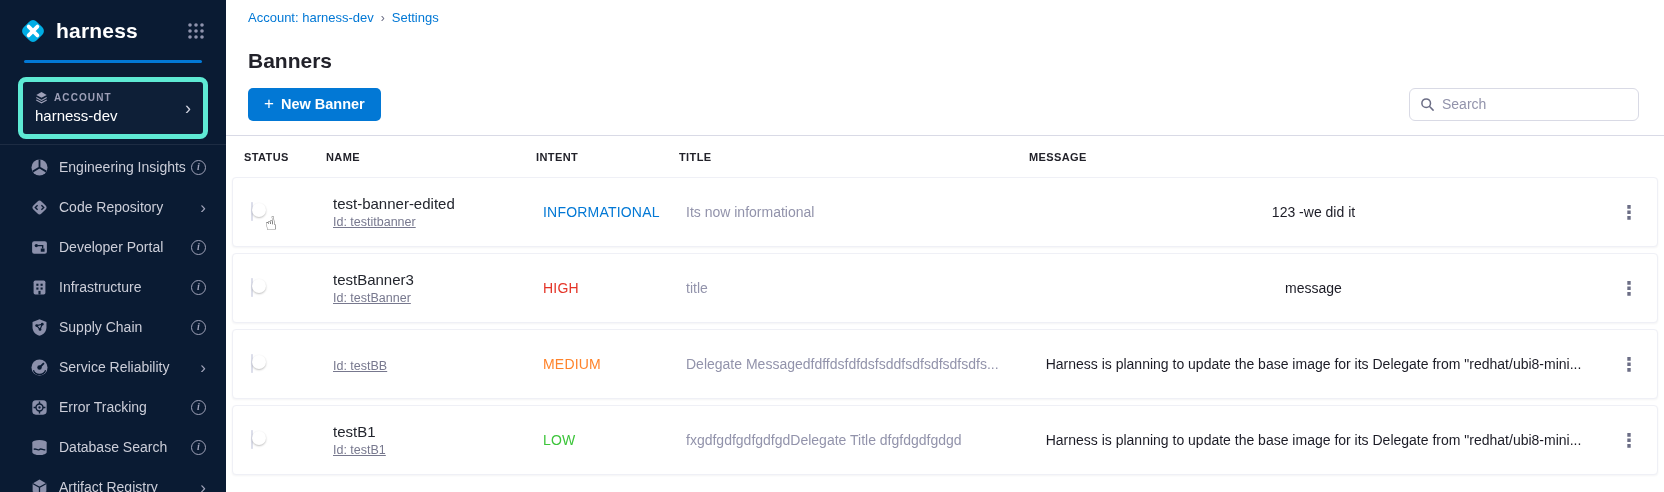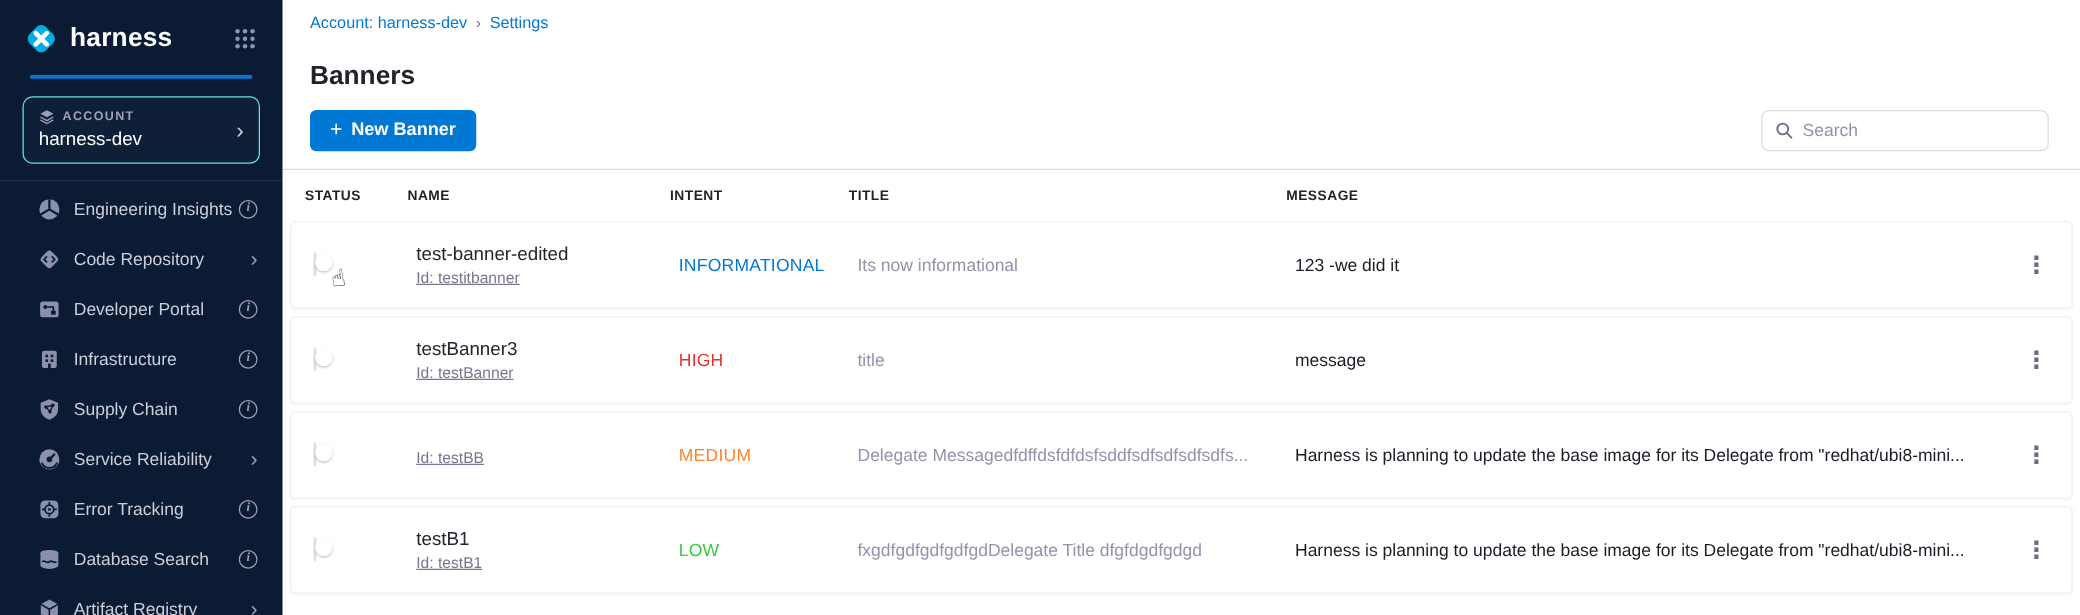--- a/index.html
+++ b/index.html
@@ -7,21 +7,21 @@
     font-family:"Liberation Sans","DejaVu Sans",sans-serif; }
   .app { display:flex; width:1664px; height:492px; }
 
   
   .sidebar { width:226px; height:492px; background:#0a1b33; flex:0 0 226px; position:relative; color:#ccced9; }
   .brand-row { display:flex; align-items:center; padding:16px 20px 12px 18px; }
   .brand-logo { width:30px; height:30px; margin-right:8px; flex:0 0 auto; }
   .brand-name { color:#fff; font-size:21px; font-weight:700; letter-spacing:.2px; flex:1; }
   .apps-grid { width:20px; height:20px; }
   .brand-underline { height:3px; background:#0278d5; margin:2px 24px 0 24px; border-radius:2px; }
-  .account-box { margin:14px 18px 0 18px; border:1px solid #5eead4; border-radius:8px; padding:9px 12px 10px 12px;
+  .account-box { margin:14px 18px 0 18px; border:5px solid #5eead4; border-radius:8px; padding:9px 12px 10px 12px;
     display:flex; align-items:center; cursor:pointer; background:rgba(255,255,255,.02); }
   .account-main { flex:1; }
   .account-label-row { display:flex; align-items:center; gap:6px; }
   .account-label { font-size:10px; font-weight:700; letter-spacing:1.1px; color:#9ea0b8; }
   .account-name { font-size:15px; color:#fff; margin-top:3px; }
   .chev { color:#cfd1de; font-size:18px; line-height:1; font-weight:400; }
   .nav { position:absolute; top:144px; left:0; right:0; border-top:1px solid rgba(255,255,255,.08); padding-top:2px; }
   .nav-item { height:40px; display:flex; align-items:center; padding:0 20px 0 30px; cursor:pointer; }
   .nav-icon { width:19px; height:19px; margin-right:10px; flex:0 0 auto; display:flex; align-items:center; }
   .nav-icon svg { width:19px; height:19px; }
@@ -61,21 +61,21 @@
   .cell-status { position:relative; }
   .toggle { width:29px; height:16px; border-radius:9px; background:#e4e6f0; border:1px solid #dcdeea; position:relative; cursor:pointer; }
   .toggle-knob { width:14px; height:14px; border-radius:50%; background:#fff; position:absolute; top:0; left:0;
     box-shadow:0 1px 2px rgba(0,0,0,.25); }
   .cursor-hand { display:none; position:absolute; left:14px; top:9px; font-size:19px; color:#2b2b2b;
     transform:rotate(-8deg); text-shadow:0 0 2px #fff; font-family:"DejaVu Sans",sans-serif; pointer-events:none; }
   .cell-name .nm { font-size:15px; color:#23262e; font-weight:500; }
   .cell-name .id { font-size:12.5px; color:#77788e; margin-top:3px;text-decoration:underline; }
   .cell-intent { font-size:14px; font-weight:500; letter-spacing:.2px; }
   .cell-title { font-size:14px; color:#9293ab; white-space:nowrap; overflow:hidden; text-overflow:ellipsis; padding-right:14px; }
-  .cell-message { font-size:14px; color:#1c1c26; white-space:nowrap; overflow:hidden; text-overflow:ellipsis; padding-right:10px; }
+  .cell-message { font-size:14px; color:#1c1c26; white-space:nowrap; overflow:hidden; text-overflow:ellipsis; padding-right:10px;text-align:center; }
   .kebab { font-size:19px; color:#6b6d85; font-weight:700; text-align:center; cursor:pointer; line-height:1;
     letter-spacing:0; }
 </style>
 </head>
 <body>
 
 <div class="app">
 
   <aside class="sidebar">
     <div class="brand-row">

